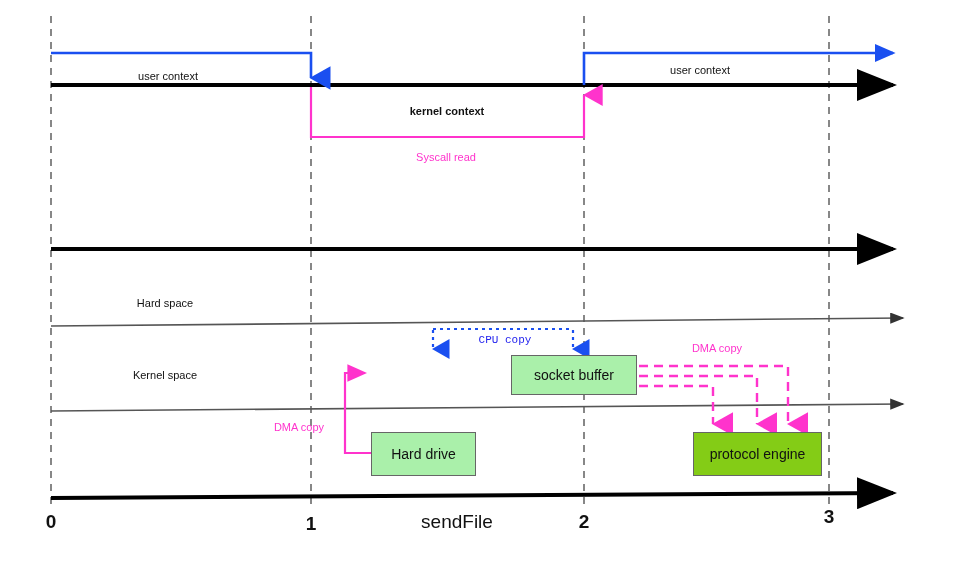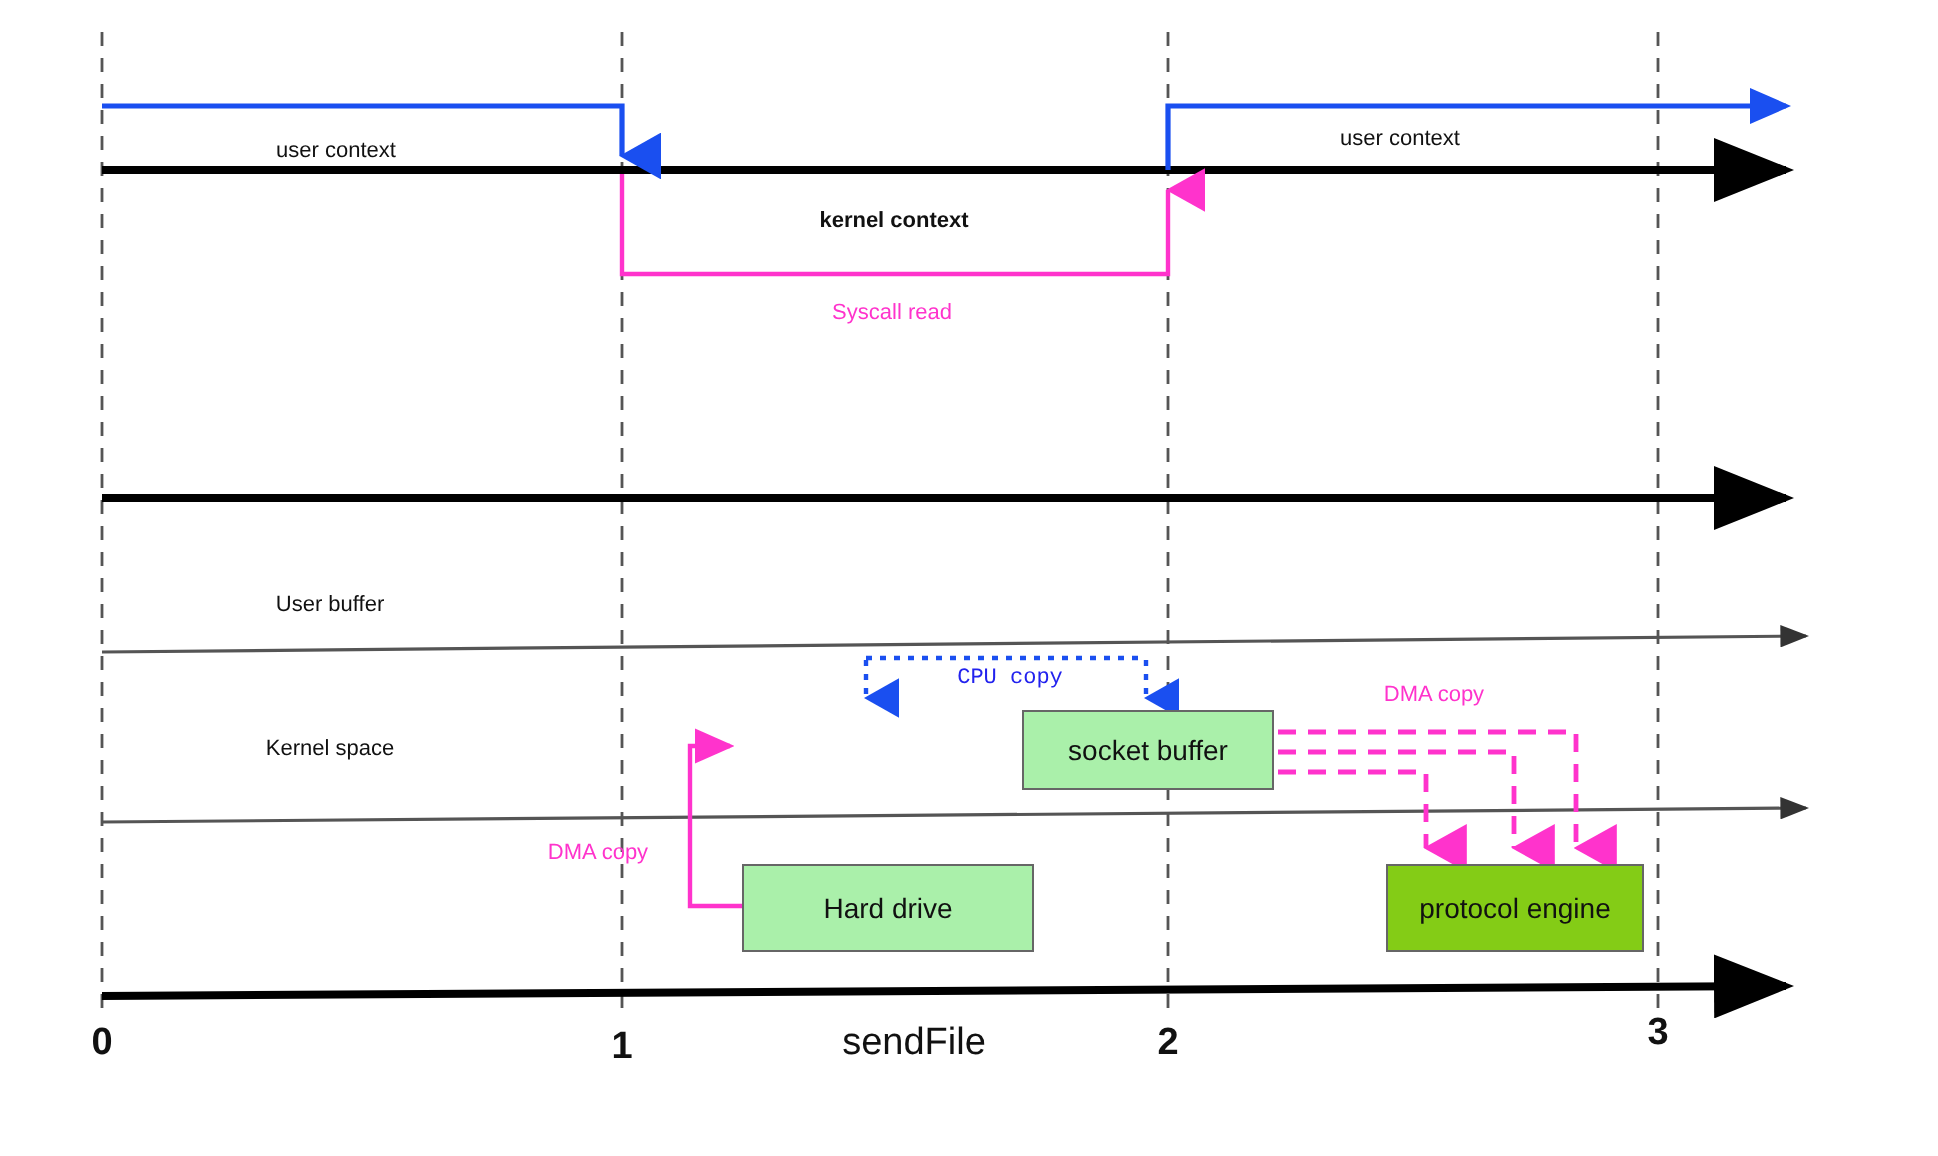--- a/index.html
+++ b/index.html
@@ -106,37 +106,37 @@
     </g>
 
     <line x1="51" y1="498" x2="893" y2="493" stroke="#000000" stroke-width="4" marker-end="url(#arrow-black)"></line>
   </svg>
 
 
   <div class="lbl lbl-box" style="left:511px; top:355px; width:126px; height:40px; background:#aaf0aa; border:1.6px solid #666666; box-sizing:border-box; display:flex; align-items:center; justify-content:center;">
     <span>socket buffer</span>
   </div>
 
-  <div class="lbl lbl-box" style="left:371px; top:432px; width:146px; height:44px; background:#aaf0aa; border:1.6px solid #666666; box-sizing:border-box; display:flex; align-items:center; justify-content:center;">
+  <div class="lbl lbl-box" style="left:371px; top:432px; width:105px; height:44px; background:#aaf0aa; border:1.6px solid #666666; box-sizing:border-box; display:flex; align-items:center; justify-content:center;">
     <span>Hard drive</span>
   </div>
 
   <div class="lbl lbl-box" style="left:693px; top:432px; width:129px; height:44px; background:#84cc16; border:1.6px solid #666666; box-sizing:border-box; display:flex; align-items:center; justify-content:center;">
     <span>protocol engine</span>
   </div>
 
   <div class="lbl lbl-small center-xy" style="left:168px; top:76px;">user context</div>
 
   <div class="lbl lbl-small center-xy" style="left:700px; top:70px;">user context</div>
 
   <div class="lbl lbl-small center-xy" style="left:447px; top:111px;font-weight:bold;">kernel context</div>
 
   <div class="lbl lbl-small lbl-mag center-xy" style="left:446px; top:157px;">Syscall read</div>
 
-  <div class="lbl lbl-small center-xy" style="left:165px; top:303px;">User buffer</div>
+  <div class="lbl lbl-small center-xy" style="left:165px; top:303px;">Hard space</div>
 
   <div class="lbl lbl-small center-xy" style="left:165px; top:375px;">Kernel  space</div>
 
   <div class="lbl lbl-small lbl-blue center-xy" style="left:505px; top:340px;font-family:Liberation Mono, monospace;">CPU copy</div>
 
   <div class="lbl lbl-small lbl-mag center-xy" style="left:717px; top:348px;">DMA copy</div>
 
   <div class="lbl lbl-small lbl-mag center-xy" style="left:299px; top:427px;">DMA copy</div>
 
   <div class="lbl lbl-axisnum center-x" style="left:51px; top:512px;">0</div>

